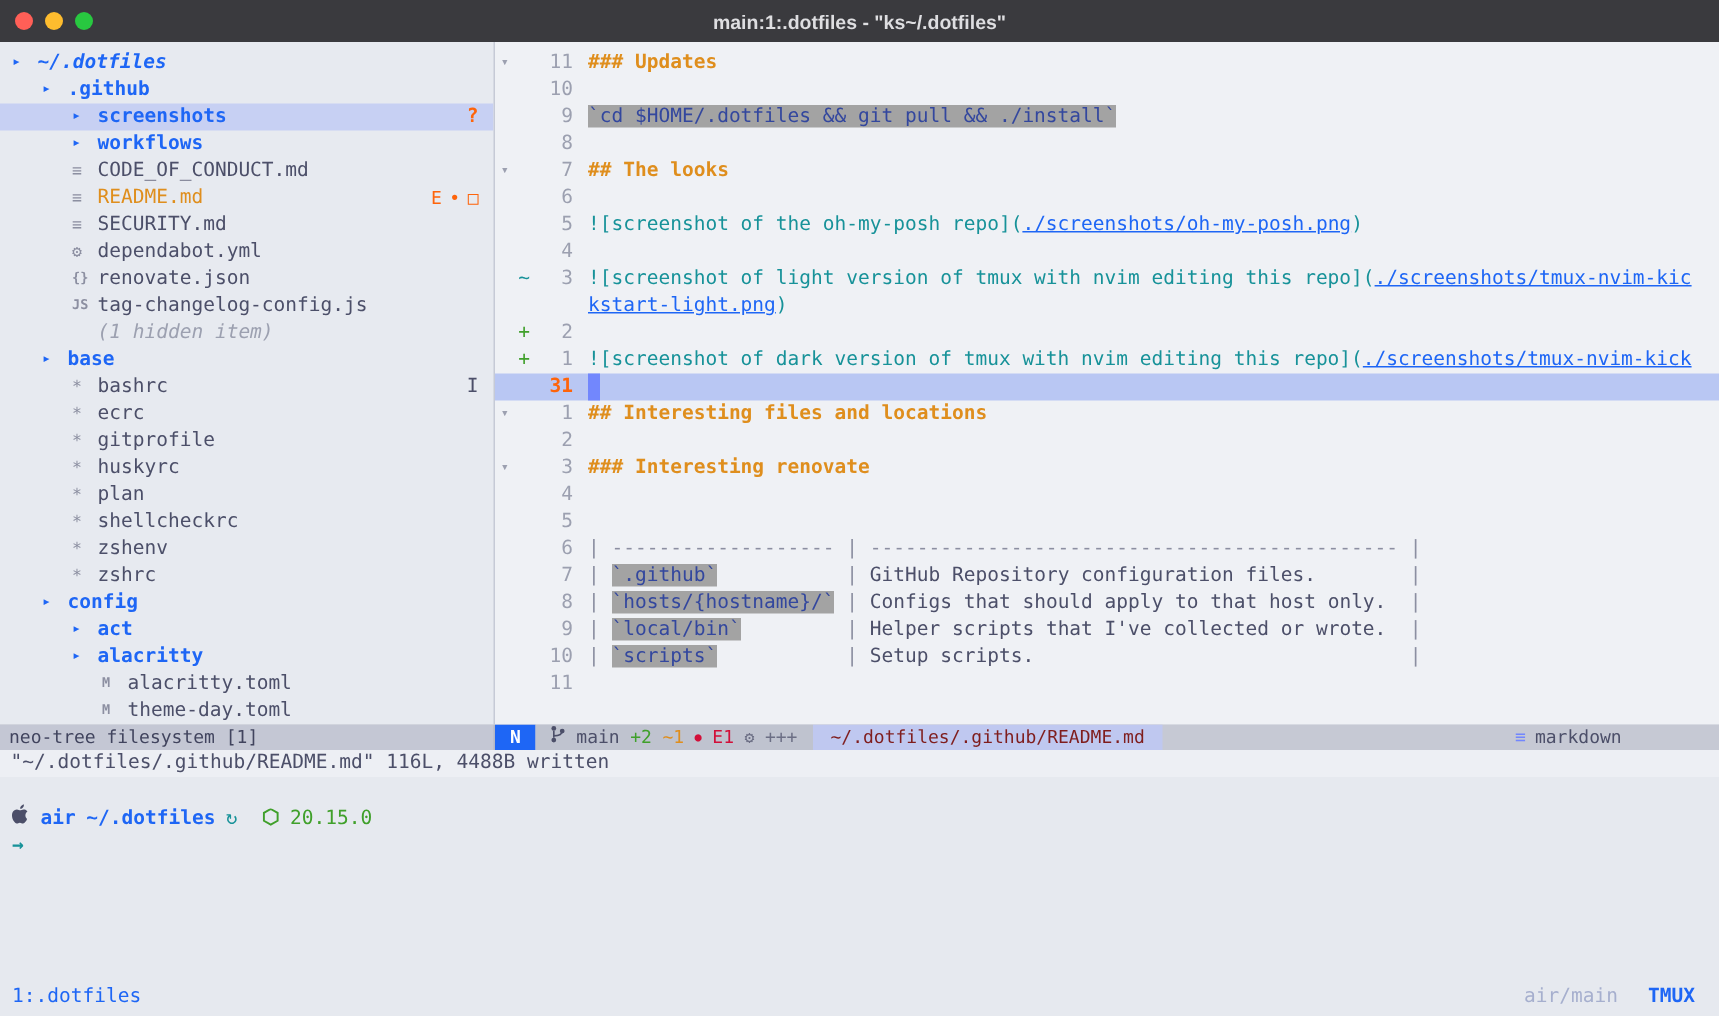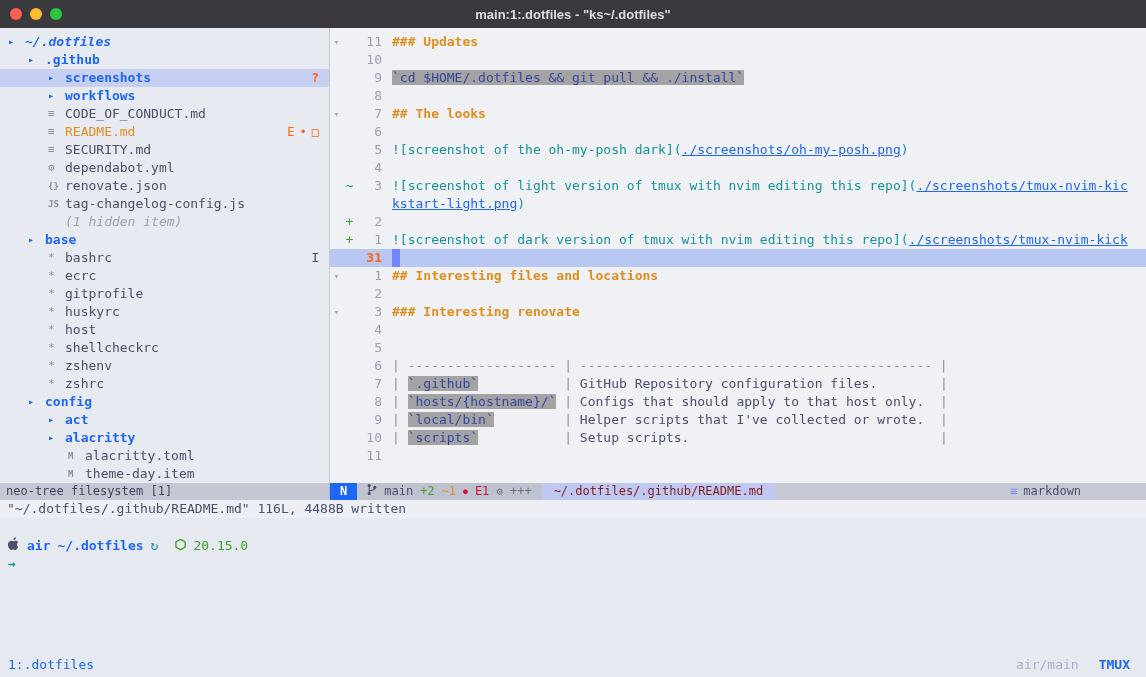--- a/index.html
+++ b/index.html
@@ -112,40 +112,40 @@
           <div class="tree-row" style="padding-left: 48px;"><span class="tree-icon file">≡</span><span class="tree-label lbl-file">SECURITY.md</span></div>
           <div class="tree-row" style="padding-left: 48px;"><span class="tree-icon file">⚙</span><span class="tree-label lbl-file">dependabot.yml</span></div>
           <div class="tree-row" style="padding-left: 48px;"><span class="tree-icon file js">{}</span><span class="tree-label lbl-file">renovate.json</span></div>
           <div class="tree-row" style="padding-left: 48px;"><span class="tree-icon file js">JS</span><span class="tree-label lbl-file">tag-changelog-config.js</span></div>
           <div class="tree-row" style="padding-left: 48px;"><span class="tree-icon file"></span><span class="tree-label lbl-hidden">(1 hidden item)</span></div>
           <div class="tree-row" style="padding-left: 28px;"><span class="tree-icon folder">▸</span><span class="tree-label lbl-folder">base</span></div>
           <div class="tree-row" style="padding-left: 48px;"><span class="tree-icon file">*</span><span class="tree-label lbl-file">bashrc</span><span class="badges"><span class="badge-cursor-i">I</span></span></div>
           <div class="tree-row" style="padding-left: 48px;"><span class="tree-icon file">*</span><span class="tree-label lbl-file">ecrc</span></div>
           <div class="tree-row" style="padding-left: 48px;"><span class="tree-icon file">*</span><span class="tree-label lbl-file">gitprofile</span></div>
           <div class="tree-row" style="padding-left: 48px;"><span class="tree-icon file">*</span><span class="tree-label lbl-file">huskyrc</span></div>
-          <div class="tree-row" style="padding-left: 48px;"><span class="tree-icon file">*</span><span class="tree-label lbl-file">host</span></div>
+          <div class="tree-row" style="padding-left: 48px;"><span class="tree-icon file">*</span><span class="tree-label lbl-file">plan</span></div>
           <div class="tree-row" style="padding-left: 48px;"><span class="tree-icon file">*</span><span class="tree-label lbl-file">shellcheckrc</span></div>
           <div class="tree-row" style="padding-left: 48px;"><span class="tree-icon file">*</span><span class="tree-label lbl-file">zshenv</span></div>
           <div class="tree-row" style="padding-left: 48px;"><span class="tree-icon file">*</span><span class="tree-label lbl-file">zshrc</span></div>
           <div class="tree-row" style="padding-left: 28px;"><span class="tree-icon folder">▸</span><span class="tree-label lbl-folder">config</span></div>
           <div class="tree-row" style="padding-left: 48px;"><span class="tree-icon folder">▸</span><span class="tree-label lbl-folder">act</span></div>
           <div class="tree-row" style="padding-left: 48px;"><span class="tree-icon folder">▸</span><span class="tree-label lbl-folder">alacritty</span></div>
           <div class="tree-row" style="padding-left: 68px;"><span class="tree-icon file js">M</span><span class="tree-label lbl-file">alacritty.toml</span></div>
-          <div class="tree-row" style="padding-left: 68px;"><span class="tree-icon file js">M</span><span class="tree-label lbl-file">theme-day.item</span></div>
+          <div class="tree-row" style="padding-left: 68px;"><span class="tree-icon file js">M</span><span class="tree-label lbl-file">theme-day.toml</span></div>
         </div>
     </div>
     <div class="editor">
       <div>
           <div class="ed-row"><span class="fold">▾</span><span class="sign "></span><span class="num">11</span><span class="ed-text"><span class="sg-heading">### Updates</span></span></div>
           <div class="ed-row"><span class="fold"></span><span class="sign "></span><span class="num">10</span><span class="ed-text"></span></div>
           <div class="ed-row"><span class="fold"></span><span class="sign "></span><span class="num">9</span><span class="ed-text"><span class="sg-code">`cd $HOME/.dotfiles &amp;&amp; git pull &amp;&amp; ./install`</span></span></div>
           <div class="ed-row"><span class="fold"></span><span class="sign "></span><span class="num">8</span><span class="ed-text"></span></div>
           <div class="ed-row"><span class="fold">▾</span><span class="sign "></span><span class="num">7</span><span class="ed-text"><span class="sg-heading">## The looks</span></span></div>
           <div class="ed-row"><span class="fold"></span><span class="sign "></span><span class="num">6</span><span class="ed-text"></span></div>
-          <div class="ed-row"><span class="fold"></span><span class="sign "></span><span class="num">5</span><span class="ed-text"><span class="sg-label">![screenshot of the oh-my-posh dark](</span><span class="sg-url">./screenshots/oh-my-posh.png</span><span class="sg-label">)</span></span></div>
+          <div class="ed-row"><span class="fold"></span><span class="sign "></span><span class="num">5</span><span class="ed-text"><span class="sg-label">![screenshot of the oh-my-posh repo](</span><span class="sg-url">./screenshots/oh-my-posh.png</span><span class="sg-label">)</span></span></div>
           <div class="ed-row"><span class="fold"></span><span class="sign "></span><span class="num">4</span><span class="ed-text"></span></div>
           <div class="ed-row"><span class="fold"></span><span class="sign chg">~</span><span class="num">3</span><span class="ed-text"><span class="sg-label">![screenshot of light version of tmux with nvim editing this repo](</span><span class="sg-url">./screenshots/tmux-nvim-kic</span></span></div>
           <div class="ed-row"><span class="fold"></span><span class="sign "></span><span class="num"></span><span class="ed-text"><span class="sg-url">kstart-light.png</span><span class="sg-label">)</span></span></div>
           <div class="ed-row"><span class="fold"></span><span class="sign add">+</span><span class="num">2</span><span class="ed-text"></span></div>
           <div class="ed-row"><span class="fold"></span><span class="sign add">+</span><span class="num">1</span><span class="ed-text"><span class="sg-label">![screenshot of dark version of tmux with nvim editing this repo](</span><span class="sg-url">./screenshots/tmux-nvim-kick</span></span></div>
           <div class="ed-row cursorline"><span class="fold"></span><span class="sign "></span><span class="num cur">31</span><span class="ed-text"><span class="sg-cursor"> </span></span></div>
           <div class="ed-row"><span class="fold">▾</span><span class="sign "></span><span class="num">1</span><span class="ed-text"><span class="sg-heading">## Interesting files and locations</span></span></div>
           <div class="ed-row"><span class="fold"></span><span class="sign "></span><span class="num">2</span><span class="ed-text"></span></div>
           <div class="ed-row"><span class="fold">▾</span><span class="sign "></span><span class="num">3</span><span class="ed-text"><span class="sg-heading">### Interesting renovate</span></span></div>
           <div class="ed-row"><span class="fold"></span><span class="sign "></span><span class="num">4</span><span class="ed-text"></span></div>

